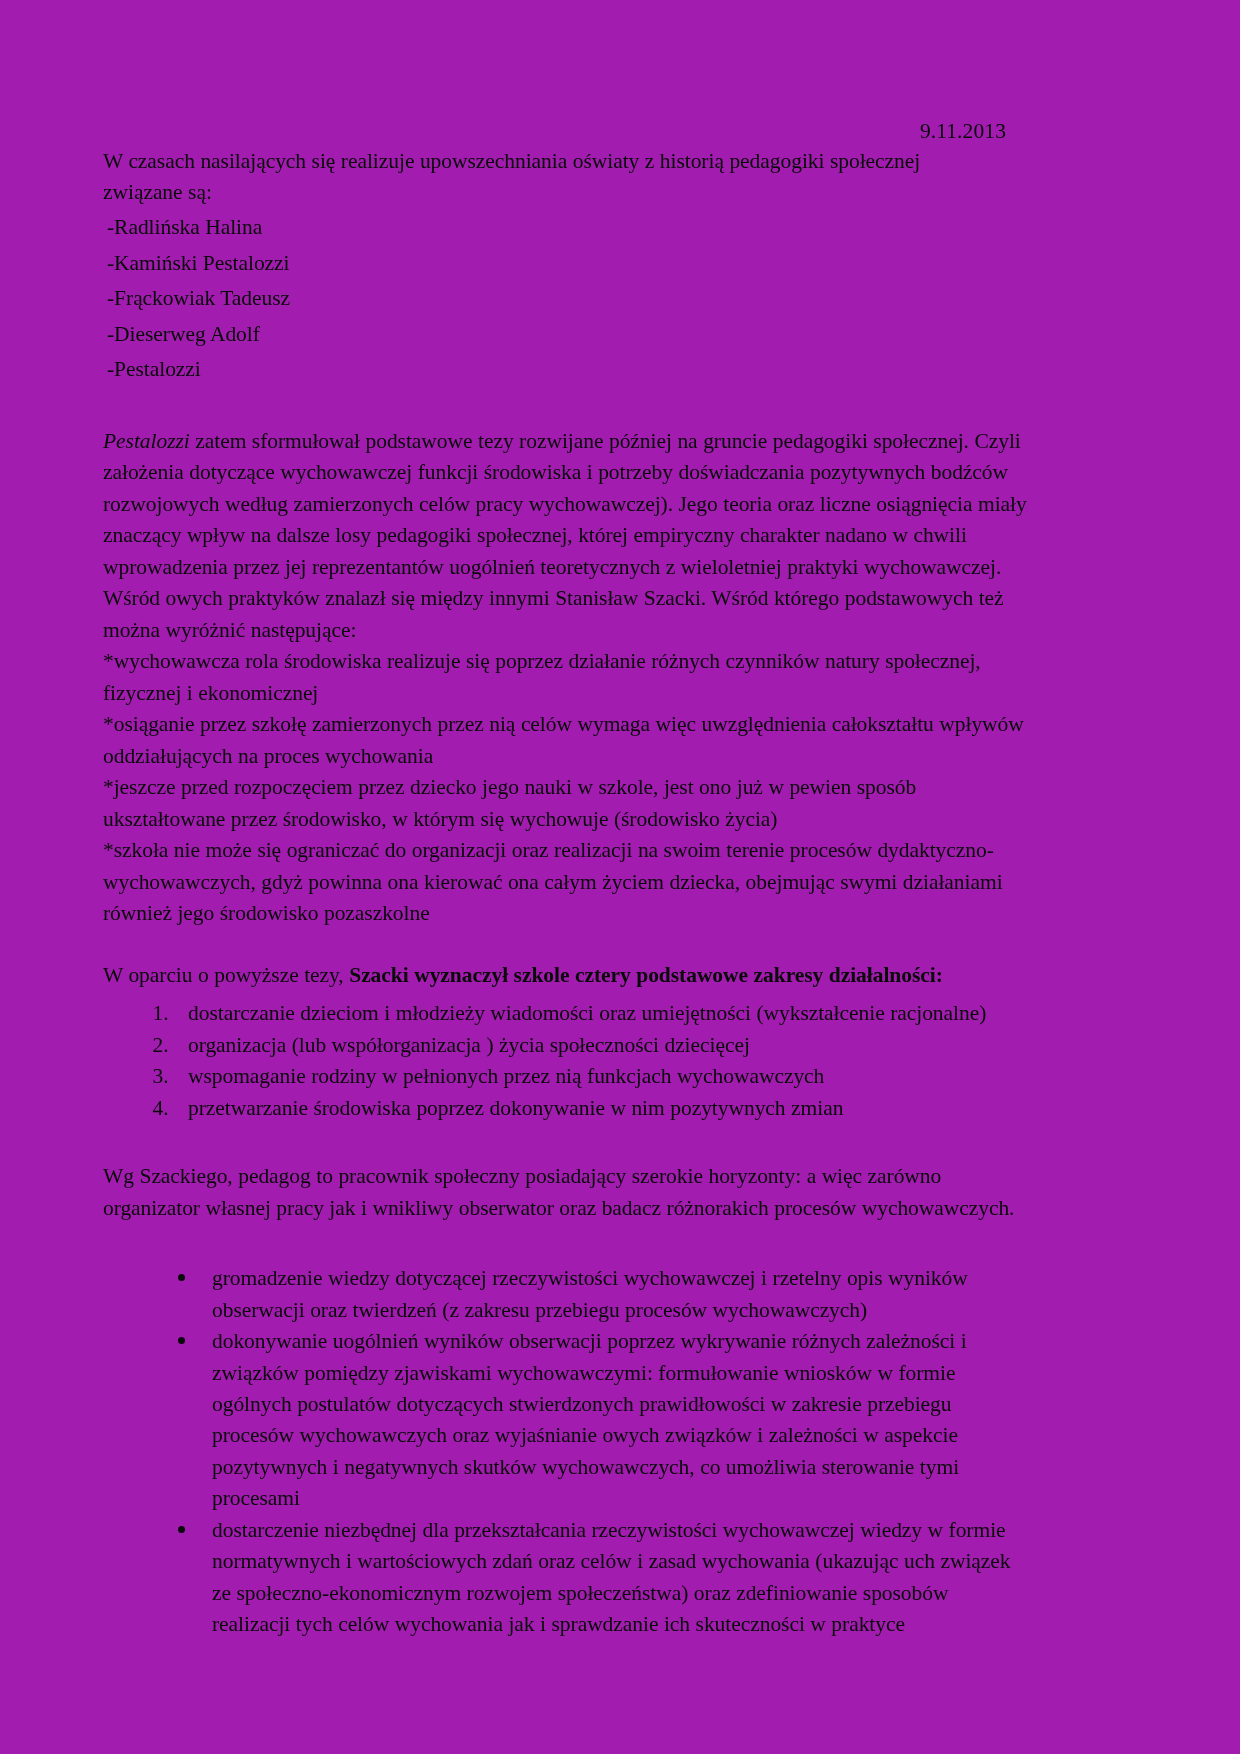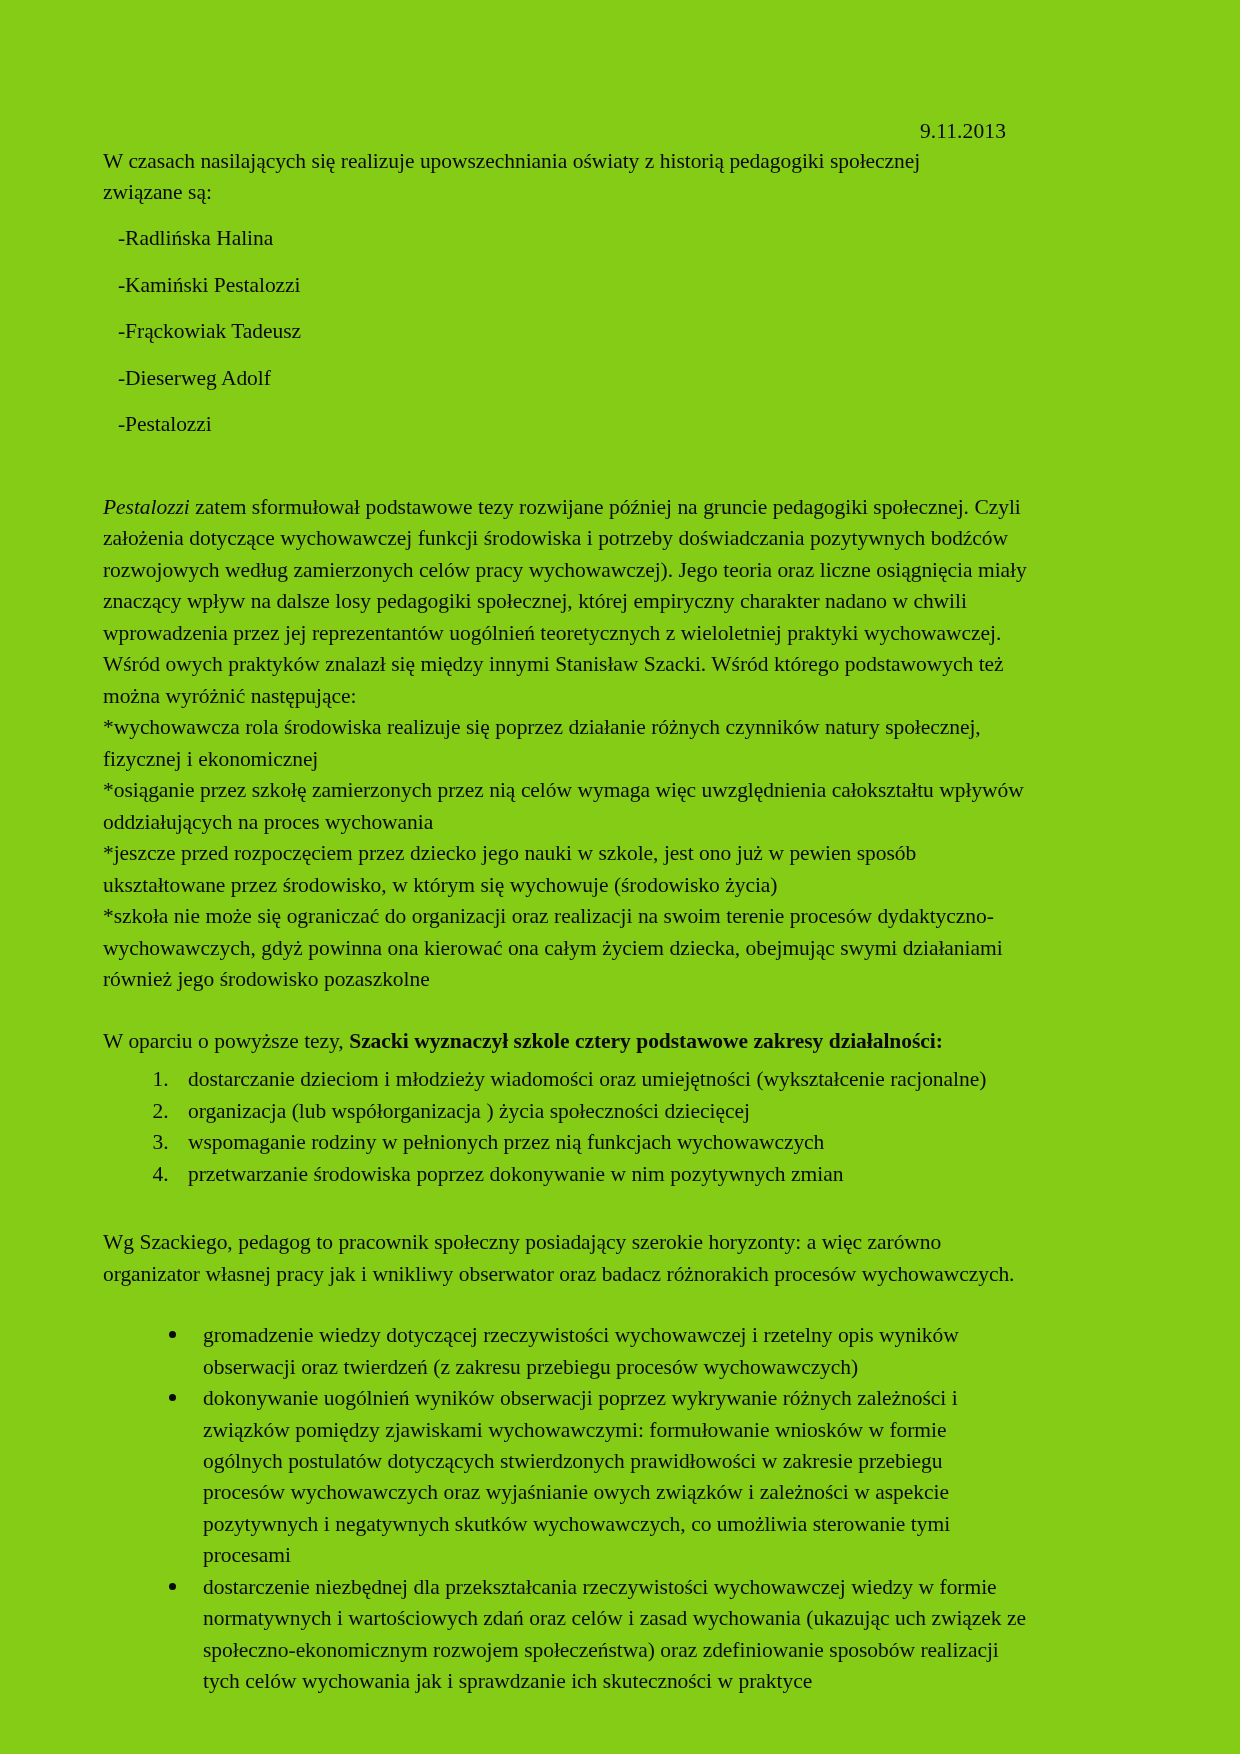--- a/index.html
+++ b/index.html
@@ -4,21 +4,21 @@
 <style>
   html, body {
     margin: 0;
     padding: 0;
     background: #ffffff;
   }
   .page {
     position: relative;
     width: 1240px;
     height: 1754px;
-    background: #84cc16;
+    background: #a21caf;
     margin: 0 auto;
     overflow: hidden;
     font-family: "Liberation Serif", "DejaVu Serif", serif;
     color: #0a0a0a;
   }
   .content {
     position: absolute;
     left: 103px;
     top: 118px;
     width: 925px;
@@ -26,21 +26,21 @@
   .date-line {
     text-align: right;
     font-size: 21.5px;
     line-height: 1.28;
     padding-right: 22px;
     letter-spacing: 0.1px;
   }
   p, li, .line {
     font-size: 21.5px;
     line-height: 1.465;
-    margin: 15px;
+    margin: 4px;
     letter-spacing: -0.05px;
     word-spacing: 0.2px;
   }
   .para {
     margin: 0;
     text-align: left;
   }
   .gap-md { height: 30px; }
   .gap-lg { height: 36px; }
 
@@ -54,21 +54,21 @@
   ol.numbered li {
     list-style-type: decimal;
     padding-left: 14px;
     margin: 0;
   }
   ol.numbered li::marker {
     font-size: 21.5px;
   }
 
   ul.bulleted {
-    margin: 0;
+    margin: 9px;
     padding-left: 62px;
     list-style: none;
   }
   ul.bulleted li {
     position: relative;
     padding-left: 38px;
     margin: 0;
     text-align: left;
   }
   ul.bulleted li .dot {

